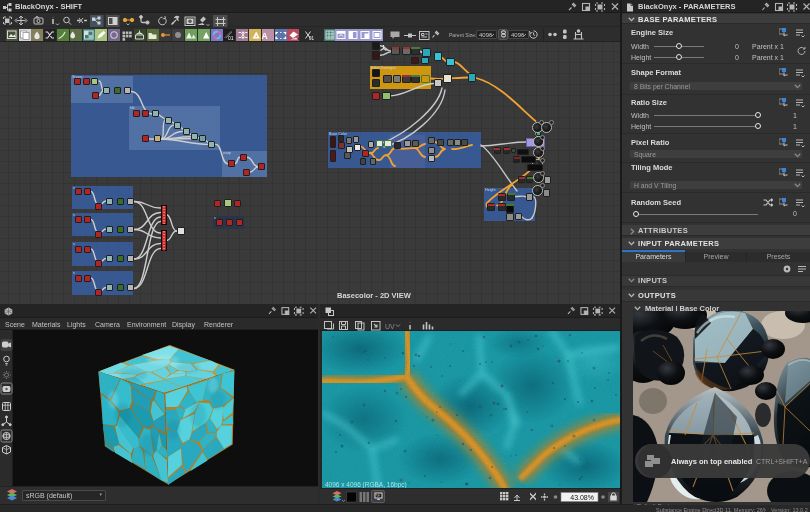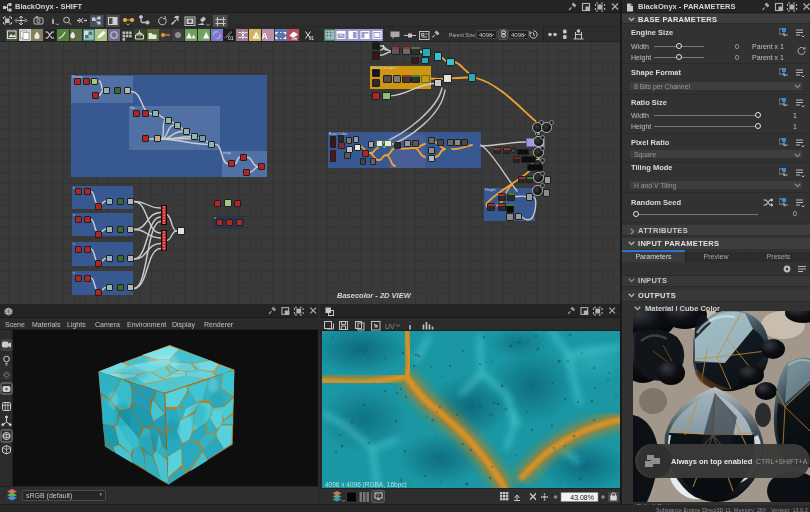--- a/index.html
+++ b/index.html
@@ -645,21 +645,21 @@
       <path d="M7 3.5l5 2.5L7 8.5 2 6z" fill="#58b858"></path>
       <path d="M7 6.5l5 2.5L7 11.5 2 9z" fill="#4a8ad8"></path>
 </svg>
     <div class="abs" style="left:22px;top:489.5px;width:84px;height:11px;background:#262626;border:1px solid #4a4a4a;border-radius:1px;color:#c8c8c8;font-size:7px;padding:1.5px 3px">sRGB (default) <span style="float:right;color:#999;font-size:5px">▾</span></div>
 <div class="abs" style="left:320px;top:304px;width:300px;height:200px;background:#262626"></div>
 <div class="abs" style="left:320px;top:304px;width:300px;height:14px;background:#242424;border-bottom:1px solid #1b1b1b"></div>
 <svg class="abs" style="left:325px;top:307px" width="9" height="9" viewBox="0 0 9 9">
       <rect x="0.5" y="0.5" width="5.5" height="5.5" fill="#c8c8c8"></rect>
       <rect x="3.5" y="3.5" width="5" height="5" fill="none" stroke="#c8c8c8" stroke-width="1"></rect>
     </svg>
-    <div class="abs" style="left:337px;top:292px;width:150px;height:10px;font-style:italic;"><span class="ttl">Basecolor - 2D VIEW</span></div>
+    <div class="abs" style="left:337px;top:292px;width:150px;height:10px;"><span class="ttl">Basecolor - 2D VIEW</span></div>
 <svg class="abs" style="left:567px;top:306px" width="50" height="10" viewBox="0 0 52 10">
 <g stroke="#b4b4b4" stroke-width="1.1" fill="none">
 <path d="M5 1l3 3M4 2l3 3M3.5 5.5L1 8"></path>
 <rect x="14.5" y="1.5" width="7" height="7"></rect>
         <path d="M18 5h3.5v3.5H18z" fill="#b4b4b4"></path>
 <rect x="29.5" y="2.5" width="5" height="5" fill="#b4b4b4" stroke="none"></rect>
         <path d="M28 1h2M33 1h2M28 9h2M33 9h2M27.5 2v2M27.5 6v2M36.5 2v2M36.5 6v2"></path>
 <path d="M44 1.5l6 6M50 1.5l-6 6"></path>
 </g>
     </svg>
@@ -1023,21 +1023,21 @@
     </svg>
     <div class="abs" style="left:638px;top:277px;width:150px;height:8px;"><span style="font-size:7.5px;font-weight:bold;color:#c9c9c9;letter-spacing:.3px">INPUTS</span></div>
 <div class="abs" style="left:622px;top:290px;width:188px;height:11.5px;background:#383838;border-bottom:1px solid #2b2b2b"></div>
 <svg class="abs" style="left:628px;top:293px" width="7" height="5" viewBox="0 0 7 5">
       <path d="M0.8 0.8L3.5 3.6 6.2 0.8" stroke="#b8b8b8" stroke-width="1.3" fill="none"></path>
     </svg>
     <div class="abs" style="left:638px;top:292px;width:150px;height:8px;"><span style="font-size:7.5px;font-weight:bold;color:#e2e2e2;letter-spacing:.3px">OUTPUTS</span></div>
 <svg class="abs" style="left:634px;top:306px" width="7" height="5" viewBox="0 0 7 5">
       <path d="M0.8 0.8L3.5 3.6 6.2 0.8" stroke="#b8b8b8" stroke-width="1.3" fill="none"></path>
     </svg>
-    <div class="abs" style="left:645px;top:304.5px;width:150px;height:8px;"><span style="font-size:7.5px;font-weight:bold;color:#d0d0d0">Material | Cube Color</span></div>
+    <div class="abs" style="left:645px;top:304.5px;width:150px;height:8px;"><span style="font-size:7.5px;font-weight:bold;color:#d0d0d0">Material | Base Color</span></div>
 <div class="abs" style="left:0px;top:504px;width:810px;height:8px;background:#282828;border-top:1px solid #1d1d1d"></div>
 <div class="abs" style="left:656px;top:505.5px;width:110px;height:7px;white-space:nowrap;overflow:hidden"><span style="font-size:5.5px;color:#8f8f8f">Substance Engine Direct3D 11, Memory: 26%</span></div>
 <div class="abs" style="left:771px;top:505.5px;width:39px;height:7px;white-space:nowrap;overflow:hidden"><span style="font-size:5.5px;color:#8f8f8f">Version: 13.0.2</span></div>
 <svg class="abs" style="left:633px;top:311px;z-index:50" width="177" height="191" viewBox="0 0 177 191">
 <defs>
 <linearGradient id="sg1" x1="0" y1="0" x2="0.4" y2="1">
           <stop offset="0" stop-color="#9cb7bf"></stop>
           <stop offset="0.45" stop-color="#3e525c"></stop>
           <stop offset="1" stop-color="#0a0d12"></stop>
         </linearGradient>

